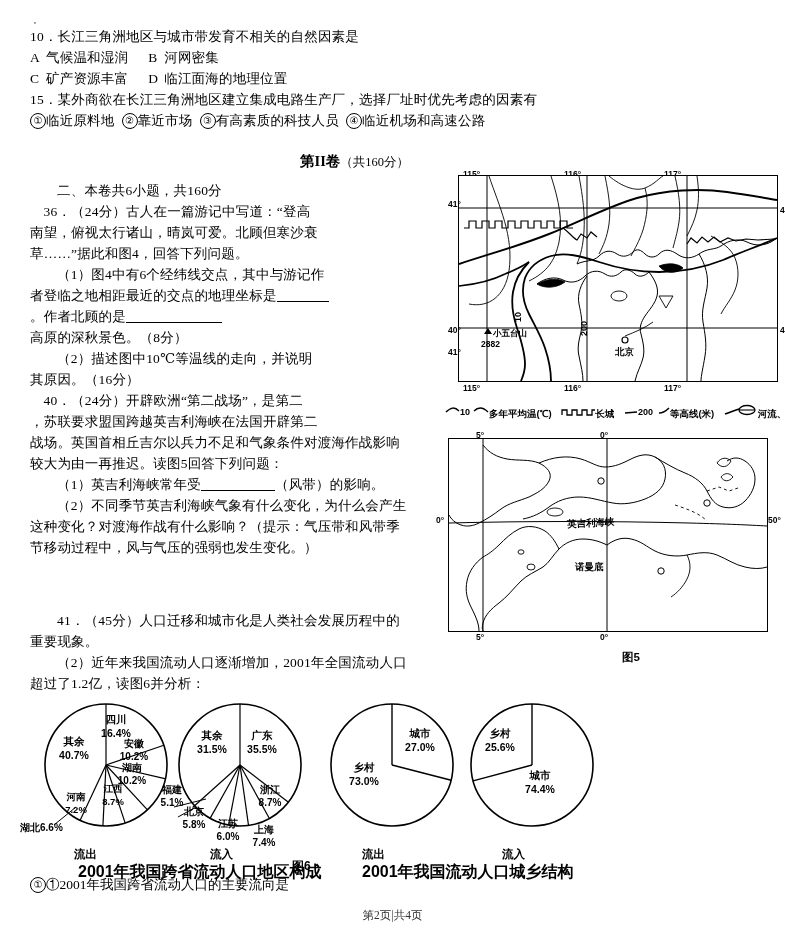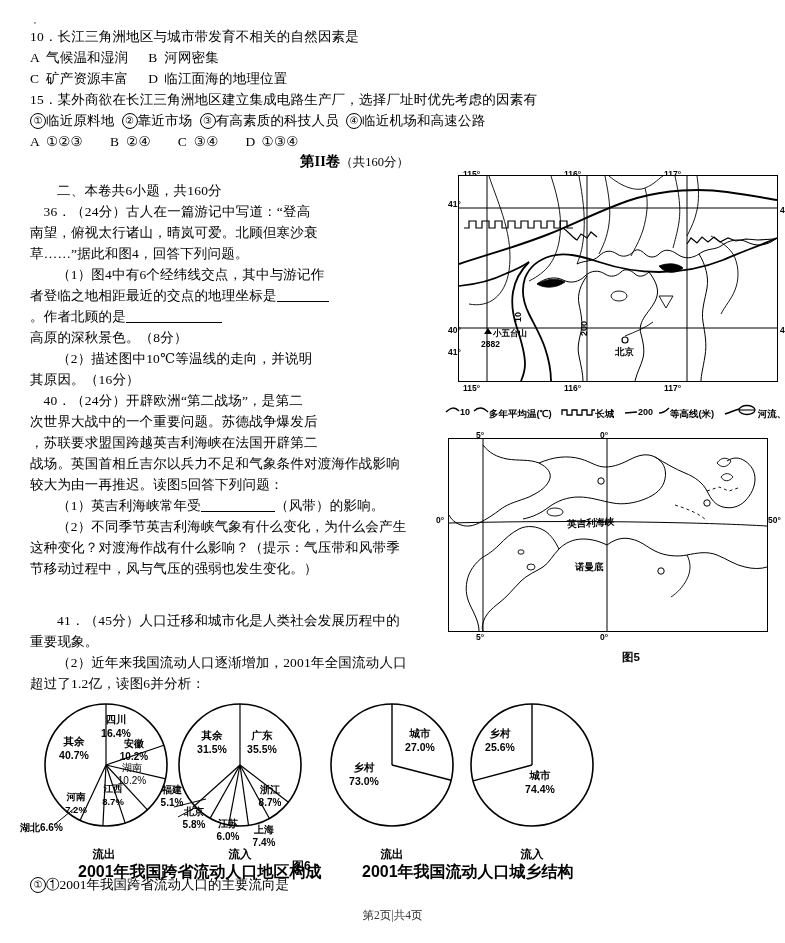--- a/index.html
+++ b/index.html
@@ -52,21 +52,21 @@
   #map5-wrap { position:absolute; left:448px; top:438px; width:330px; }
   #map5-box { position:relative; width:318px; height:192px; border:1.6px solid #000; background:#fff; }
   #fig5-cap { position:absolute; left:598px; top:650px; font-size:11.5px; font-weight:bold;
               font-family:"Liberation Sans",sans-serif;margin-left:24px; }
 
   
   #pies { position:absolute; left:18px; top:695px; width:760px; height:175px; }
   .pie-unit { position:absolute; }
   .pie-svg { display:block; }
   .pie-sub { position:absolute; font-size:11.5px; font-weight:bold;
-             font-family:Liberation Sans, sans-serif; text-align:center; }
+             font-family:Liberation Sans, sans-serif; }
   .cap { position:absolute; font-size:16px; font-weight:bold;
          font-family:"Liberation Sans",sans-serif; white-space:nowrap; }
   #fig6-tag { position:absolute; left:292px; top:858px; font-size:12px; font-weight:bold;
               font-family:"Liberation Sans",sans-serif; }
 
   #q41sub { position:absolute; left:30px; top:876px; font-size:13.5px; white-space:nowrap; }
   #footer { position:absolute; left:0; top:908px; width:785px; text-align:center;
             font-size:11.5px; color:#333; }
 </style>
 </head>
@@ -83,49 +83,39 @@
     </div>
     <div class="line">
       <span class="opt-letter">C</span><span>矿产资源丰富</span><span class="opt-gap"></span><span class="opt-letter">D</span><span>临江面海的地理位置</span>
     </div>
     <div class="line">15．某外商欲在长江三角洲地区建立集成电路生产厂，选择厂址时优先考虑的因素有</div>
     <div class="line">
       <span class="circnum">①</span><span>临近原料地</span>&nbsp;
       <span class="circnum">②</span><span>靠近市场</span>&nbsp;
       <span class="circnum">③</span><span>有高素质的科技人员</span>&nbsp;
       <span class="circnum">④</span><span>临近机场和高速公路</span>
-    </div>
-    <div class="line">
-      <span class="opt-letter">A</span><span>①②③</span>
-      <span class="opt-gap"></span>
-      <span class="opt-letter">B</span><span>②④</span>
-      <span class="opt-gap"></span>
-      <span class="opt-letter">C</span><span>③④</span>
-      <span class="opt-gap"></span>
-      <span class="opt-letter">D</span><span>①③④</span>
     </div>
   </div>
 
   <div id="vol2-head">
     <b>第II卷</b><span class="sub">（共160分）</span>
   </div>
 
   <div id="left-col" class="txt">
     <p class="indent2">二、本卷共6小题，共160分</p>
     <p class="indent1">36．（24分）古人在一篇游记中写道：“登高</p>
     <p>南望，俯视太行诸山，晴岚可爱。北顾但寒沙衰</p>
     <p>草……”据此和图4，回答下列问题。</p>
     <p class="indent2">（1）图4中有6个经纬线交点，其中与游记作</p>
     <p><span>者登临之地相距最近的交点的地理坐标是</span><span class="blank" style="width:52px"></span></p>
     <p><span>。作者北顾的是</span><span class="blank" style="width:96px"></span></p>
     <p>高原的深秋景色。（8分）</p>
     <p class="indent2">（2）描述图中10℃等温线的走向，并说明</p>
     <p>其原因。（16分）</p>
     <p class="indent1">40．（24分）开辟欧洲“第二战场”，是第二</p>
-    <p>次世界大战中的一个重要问题。苏德战争爆发后</p>
     <p>，苏联要求盟国跨越英吉利海峡在法国开辟第二</p>
     <p style="width:430px">战场。英国首相丘吉尔以兵力不足和气象条件对渡海作战影响</p>
     <p>较大为由一再推迟。读图5回答下列问题：</p>
     <p class="indent2" style="width:430px"><span>（1）英吉利海峡常年受</span><span class="blank" style="width:74px"></span><span>（风带）的影响。</span></p>
     <p class="indent2" style="width:430px">（2）不同季节英吉利海峡气象有什么变化，为什么会产生</p>
     <p style="width:430px">这种变化？对渡海作战有什么影响？（提示：气压带和风带季</p>
     <p style="width:430px">节移动过程中，风与气压的强弱也发生变化。）</p>
   </div>
 
   <div id="q41" class="txt">
@@ -310,21 +300,21 @@
         <line x1="44" y1="112" x2="22" y2="130" stroke="#000" stroke-width="1"></line>
       </svg>
       <div style="position:absolute; left:62px; top:18px; width:44px; text-align:center; font-size:10.5px; font-weight:bold; font-family:'Liberation Sans',sans-serif;">
         <span>四川</span><br>
         <span>16.4%</span>
       </div>
       <div style="position:absolute; left:80px; top:42px; width:44px; text-align:center; font-size:10px; font-weight:bold; font-family:'Liberation Sans',sans-serif;">
         <span>安徽</span><br>
         <span>10.2%</span>
       </div>
-      <div style="position:absolute; left:78px; top:66px; width:44px; text-align:center; font-size:10px; font-weight:normal; font-family:'Liberation Sans',sans-serif;">
+      <div style="position:absolute; left:78px; top:66px; width:44px; text-align:center; font-size:10px; font-weight:bold; font-family:'Liberation Sans',sans-serif;">
         <span>湖南</span><br>
         <span>10.2%</span>
       </div>
       <div style="position:absolute; left:63px; top:88px; width:36px; text-align:center; font-size:9.5px; font-weight:bold; font-family:'Liberation Sans',sans-serif;">
         <span>江西</span><br>
         <span>8.7%</span>
       </div>
       <div style="position:absolute; left:26px; top:96px; width:36px; text-align:center; font-size:9.5px; font-weight:bold; font-family:'Liberation Sans',sans-serif;">
         <span>河南</span><br>
         <span>7.2%</span>

